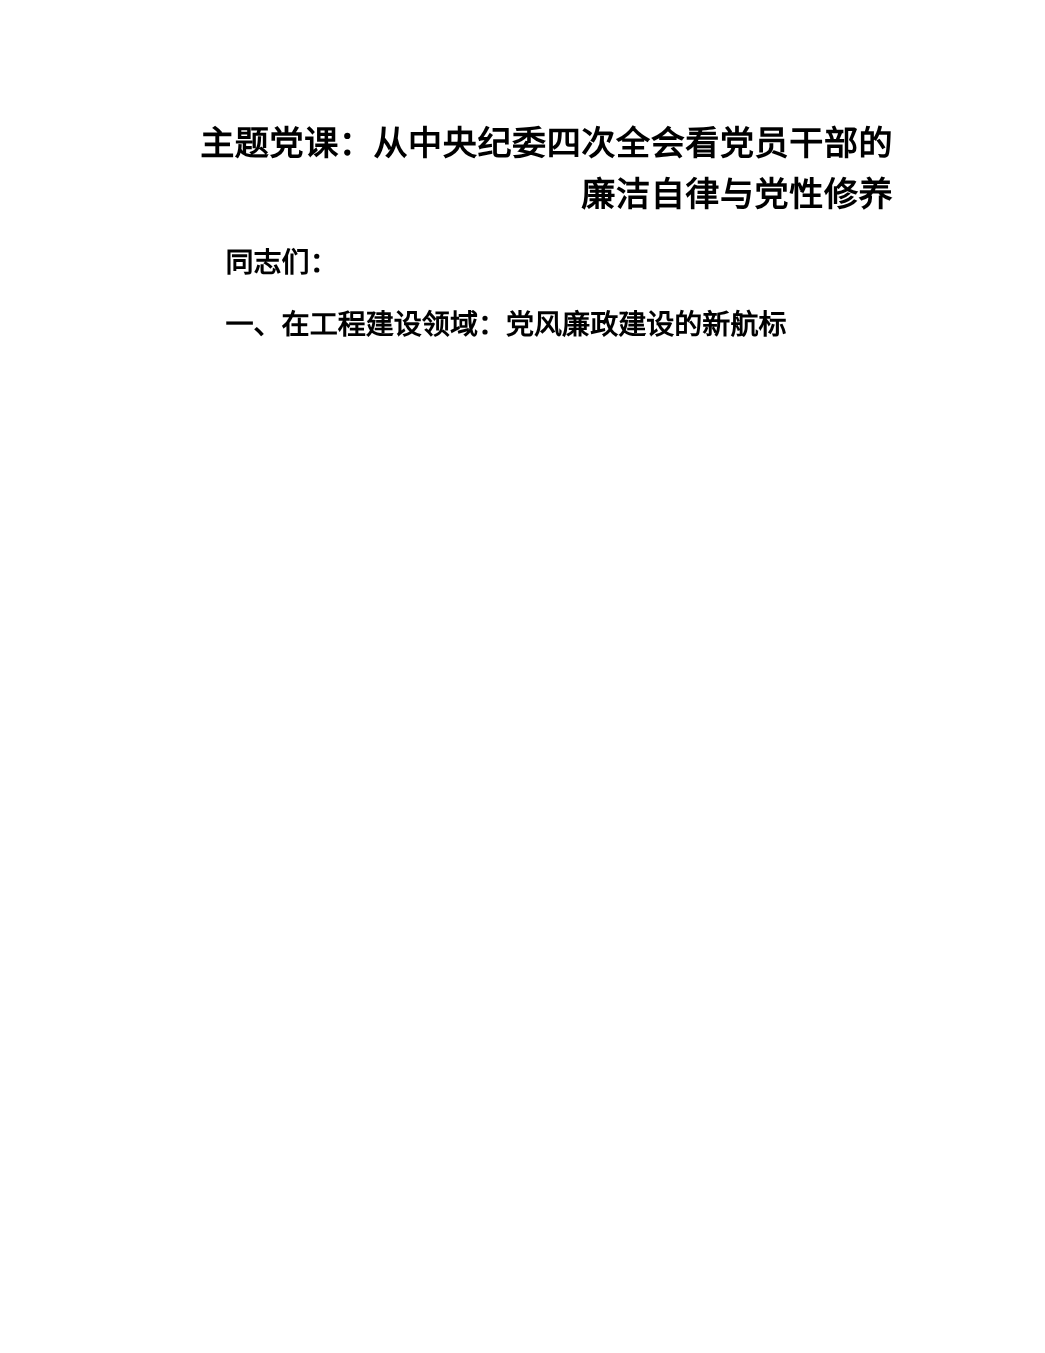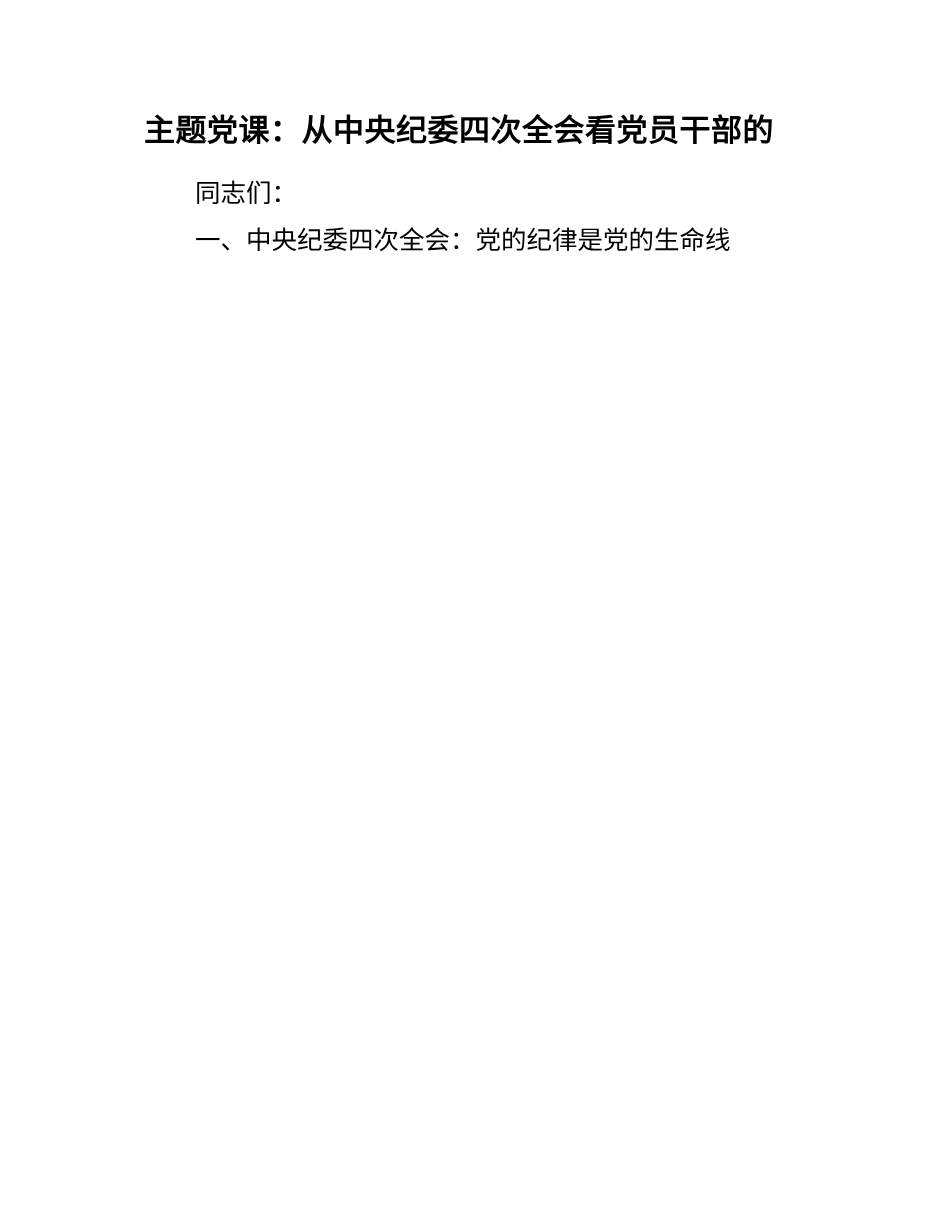--- a/index.html
+++ b/index.html
@@ -28,34 +28,34 @@
     position: absolute;
     left: 140px;
     top: 108px;
     width: 676px;
   }
 
   .doc-title {
     font-size: 31px;
     font-weight: bold;
     line-height: 46px;
-    text-align: left;
+    text-align: right;
     letter-spacing: 0.5px;
     margin: 0 0 18px 0;
     padding: 0 4px;
   }
 
   .para {
     font-size: 25.5px;
-    font-weight: normal;
+    font-weight: bold;
     line-height: 43.2px;
     text-align: justify;
     text-justify: inter-ideograph;
     text-align-last: left;
-    margin: 4px;
+    margin: 14px;
     letter-spacing: 0px;
     word-break: break-all;
   }
 
   .para + .para {
     margin-top: 0px;
   }
 
   .indent {
     text-indent: 2em;
@@ -76,23 +76,24 @@
 </head>
 <body>
 
 <div class="page">
 
   <div class="doc-body">
 
     <h1 class="doc-title">
       <span>主题党课：从中央纪委四次全会看党员干部的</span>
       <br>
+      <span>廉洁自律与党性修养</span>
     </h1>
 
     <p class="para salutation">同志们：</p>
 
 
-    <p class="para heading-1">一、中央纪委四次全会：党的纪律是党的生命线</p>
+    <p class="para heading-1">一、在工程建设领域：党风廉政建设的新航标</p>
 
 
   </div>
 
 </div>
 
 </body></html>

